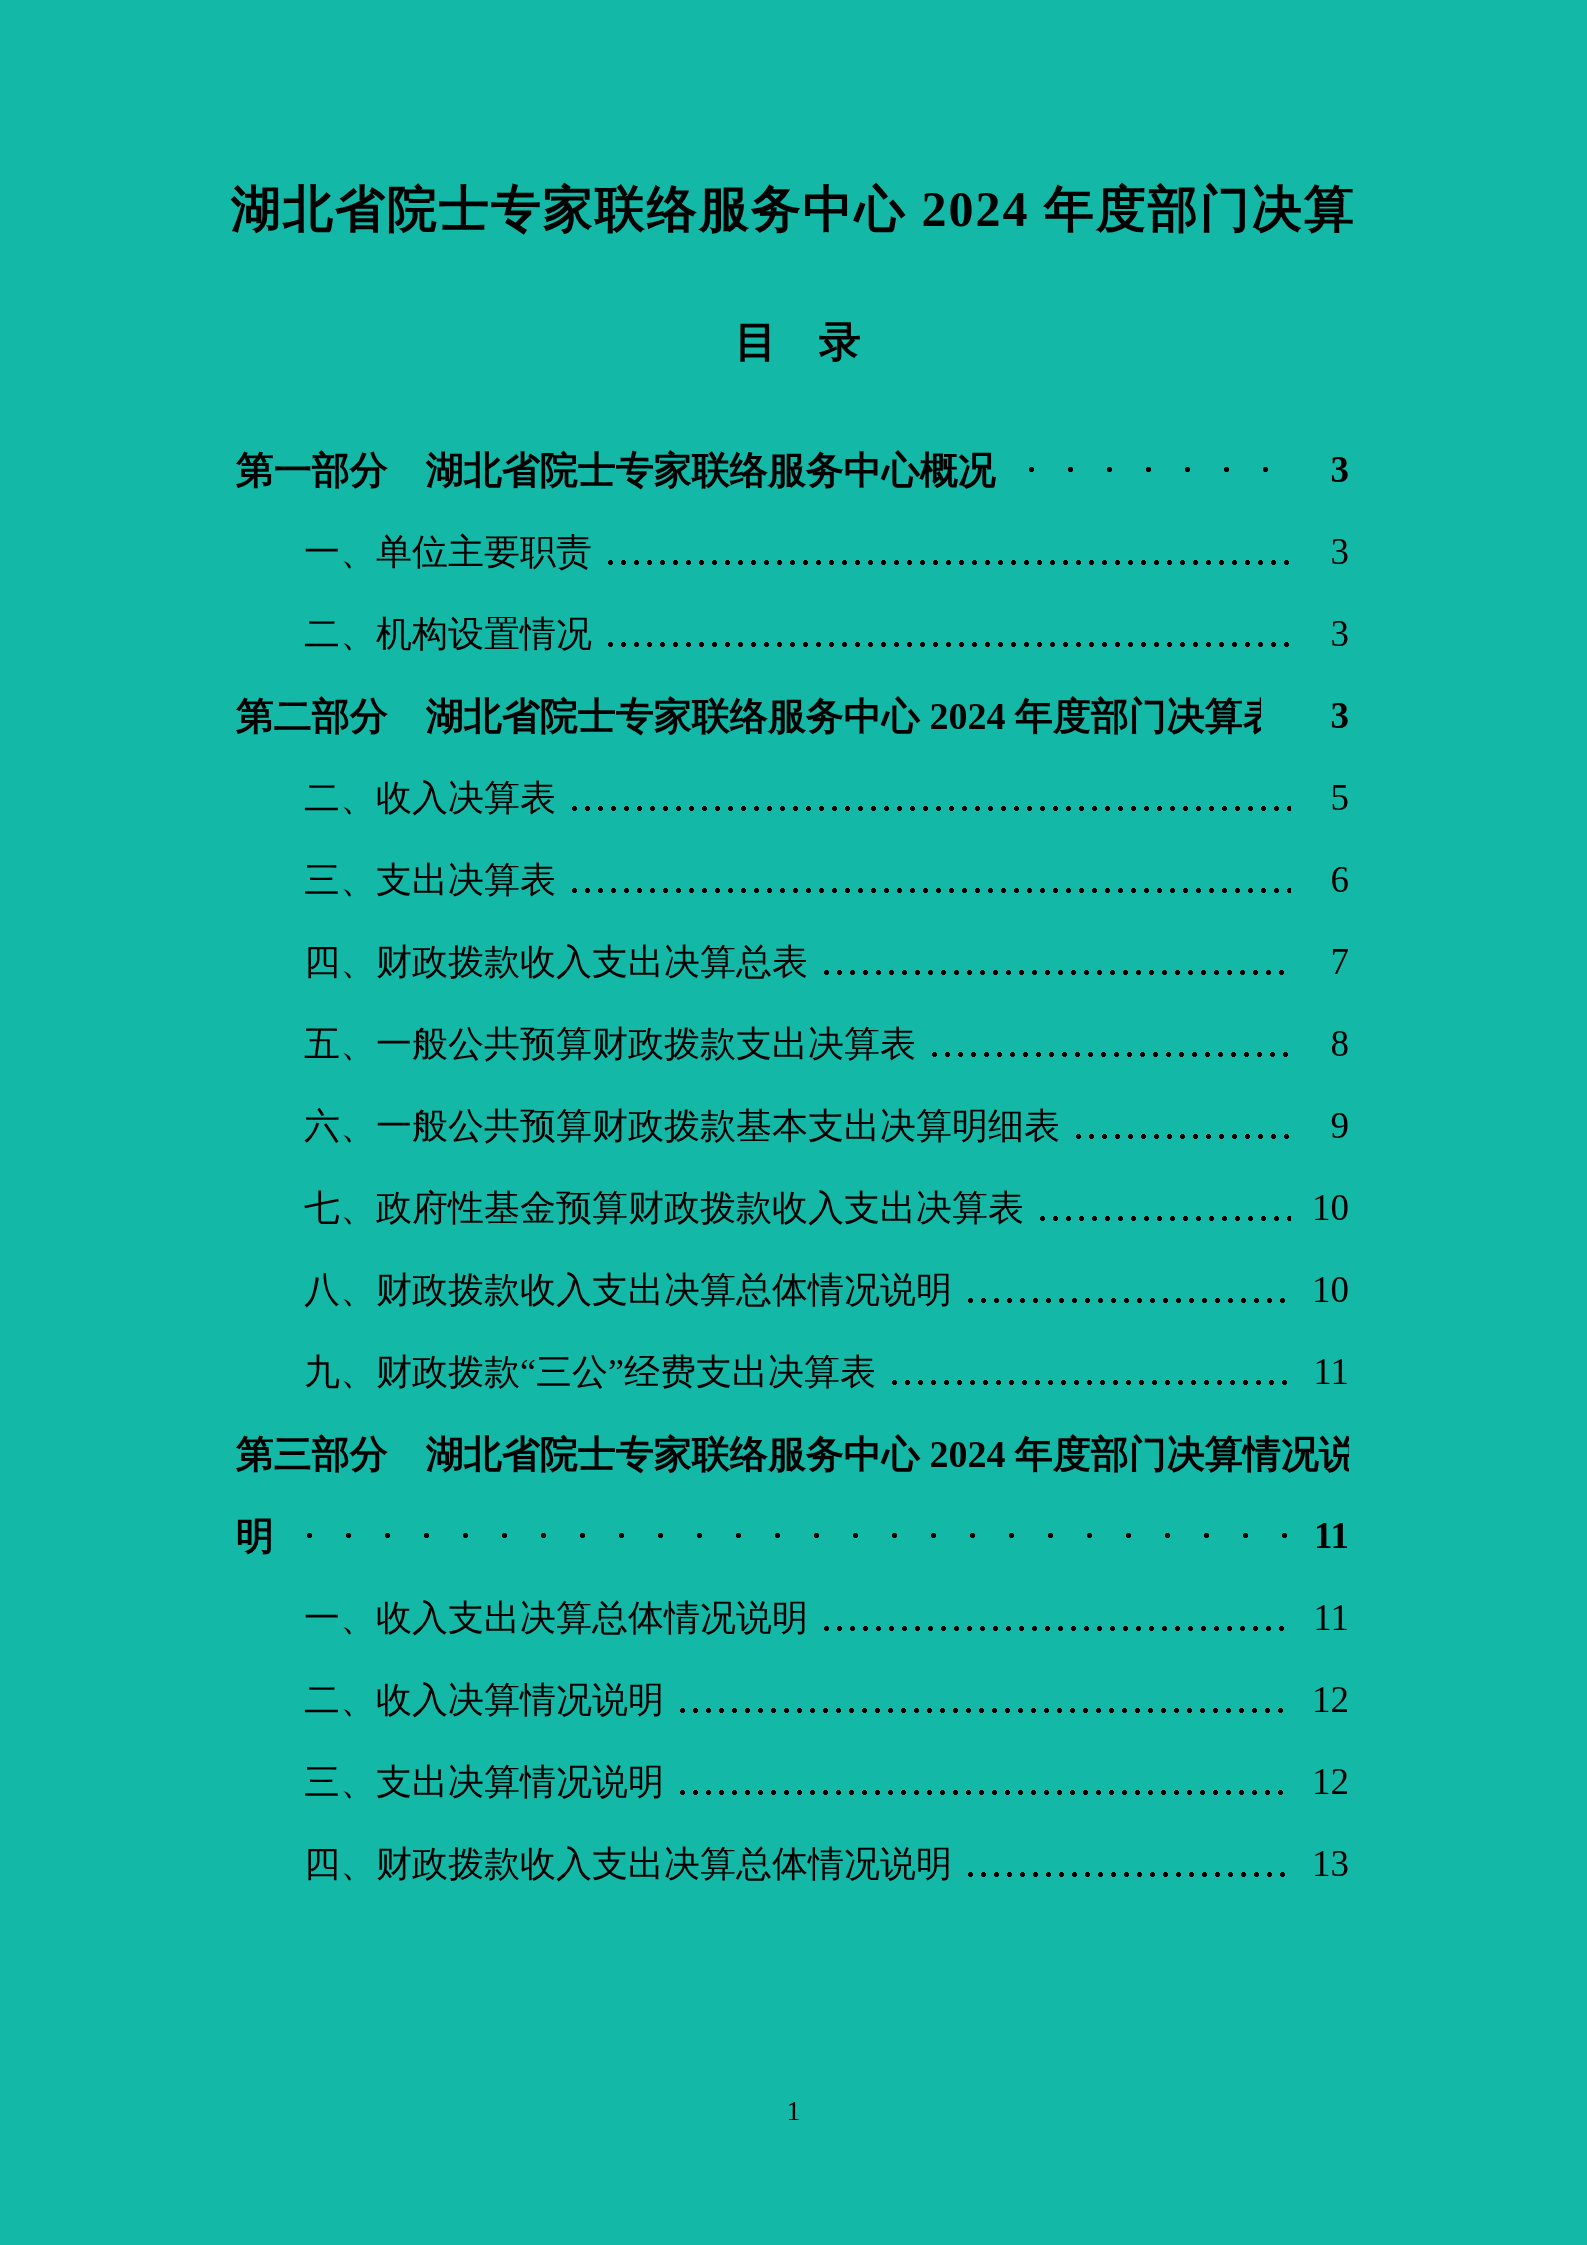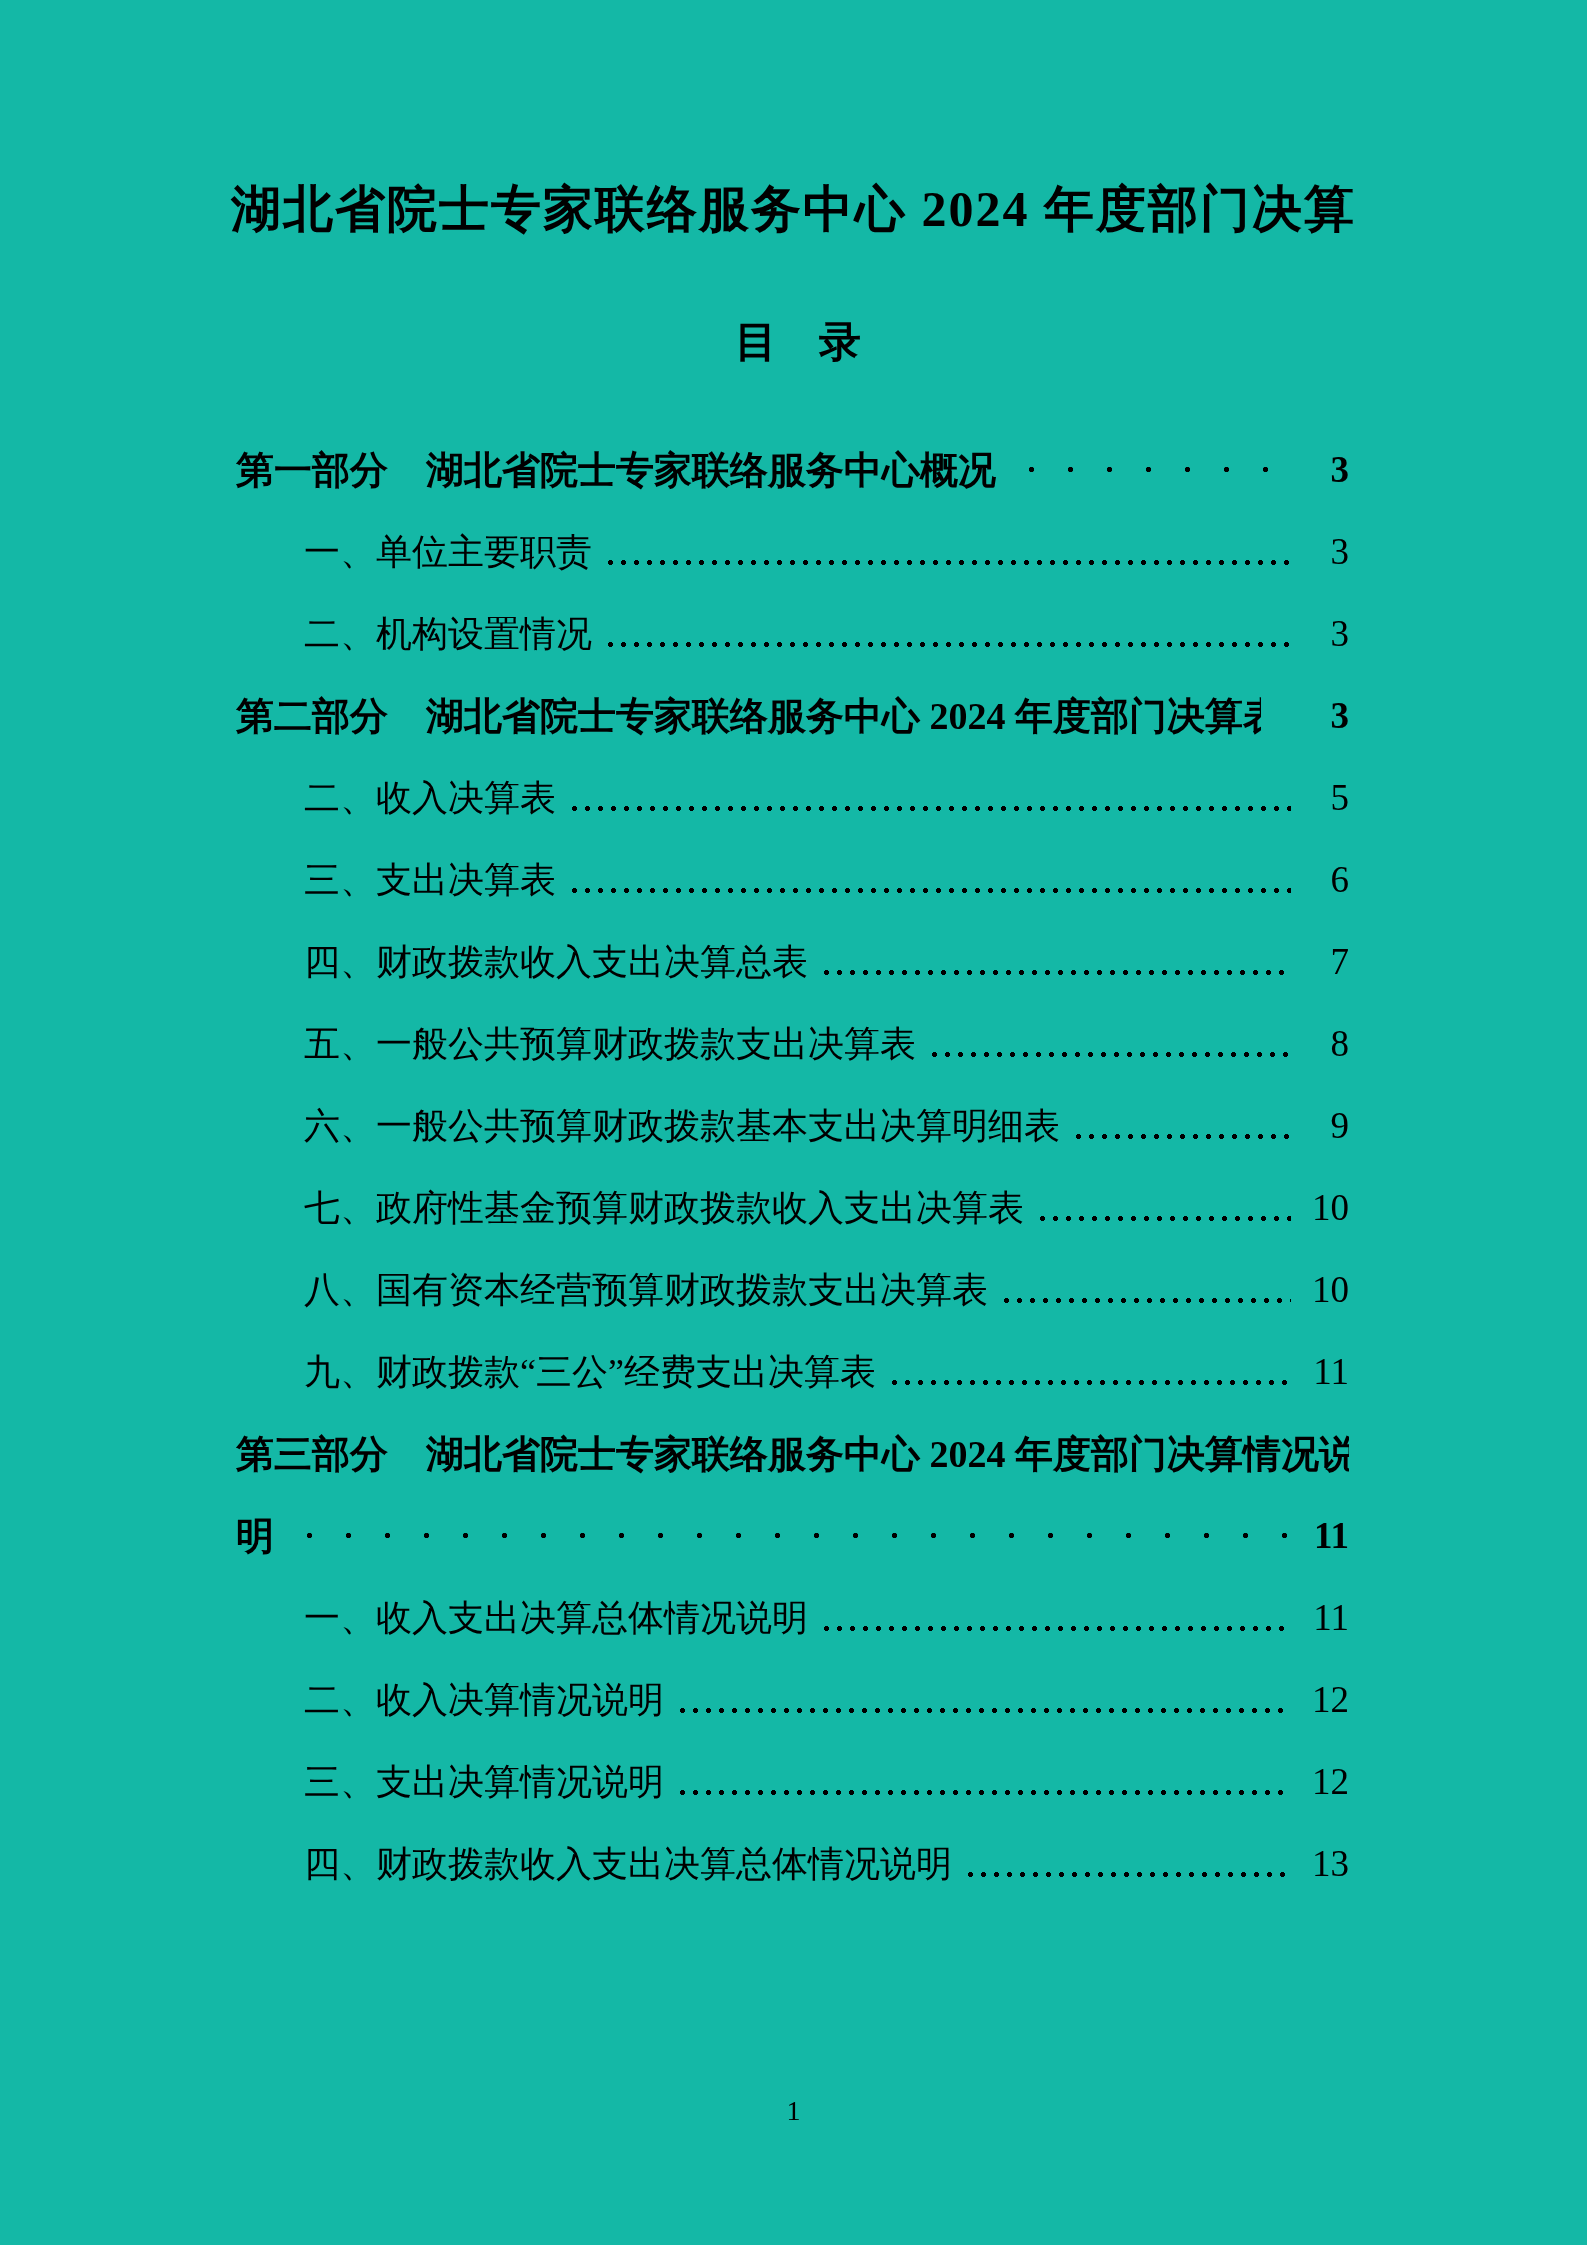--- a/index.html
+++ b/index.html
@@ -138,21 +138,21 @@
       <span class="pg">9</span>
     </div>
 
     <div class="row item">
       <span class="t">七、政府性基金预算财政拨款收入支出决算表</span>
       <span class="leader dense"></span>
       <span class="pg">10</span>
     </div>
 
     <div class="row item">
-      <span class="t">八、国有资本经营预算财政拨款支出决算表</span>
+      <span class="t">八、财政拨款收入支出决算总体情况说明</span>
       <span class="leader dense"></span>
       <span class="pg">10</span>
     </div>
 
     <div class="row item">
       <span class="t">九、财政拨款“三公”经费支出决算表</span>
       <span class="leader dense"></span>
       <span class="pg">11</span>
     </div>
 

